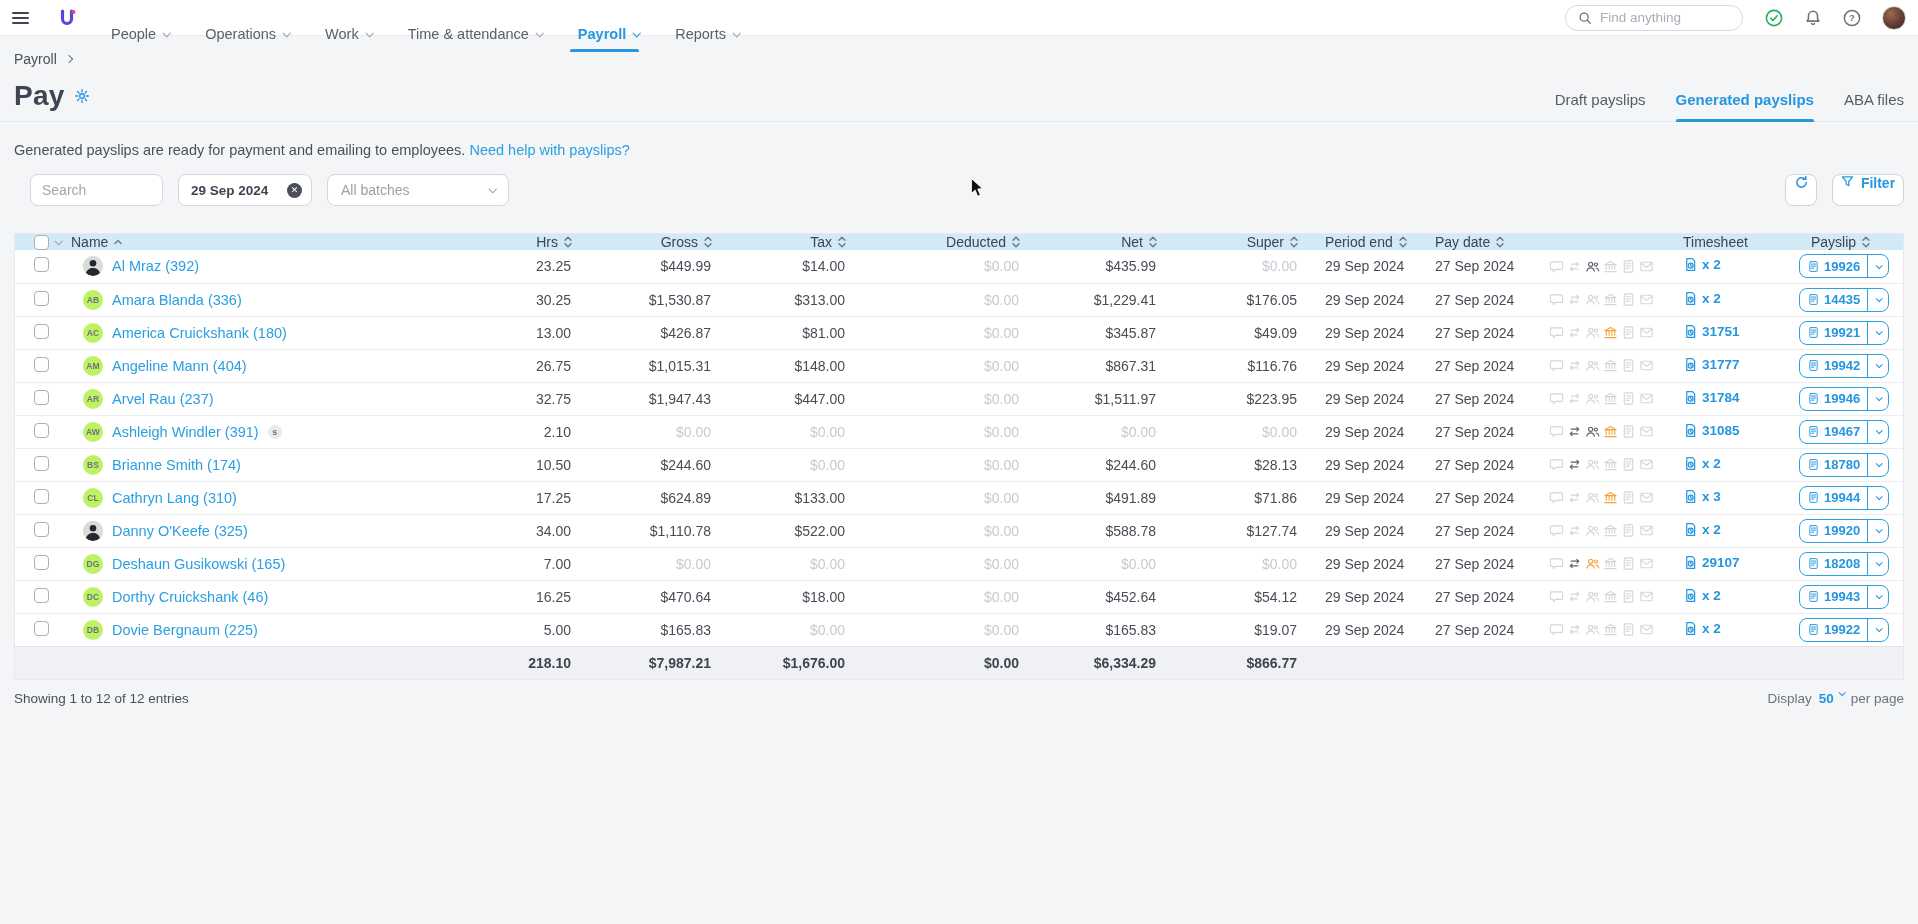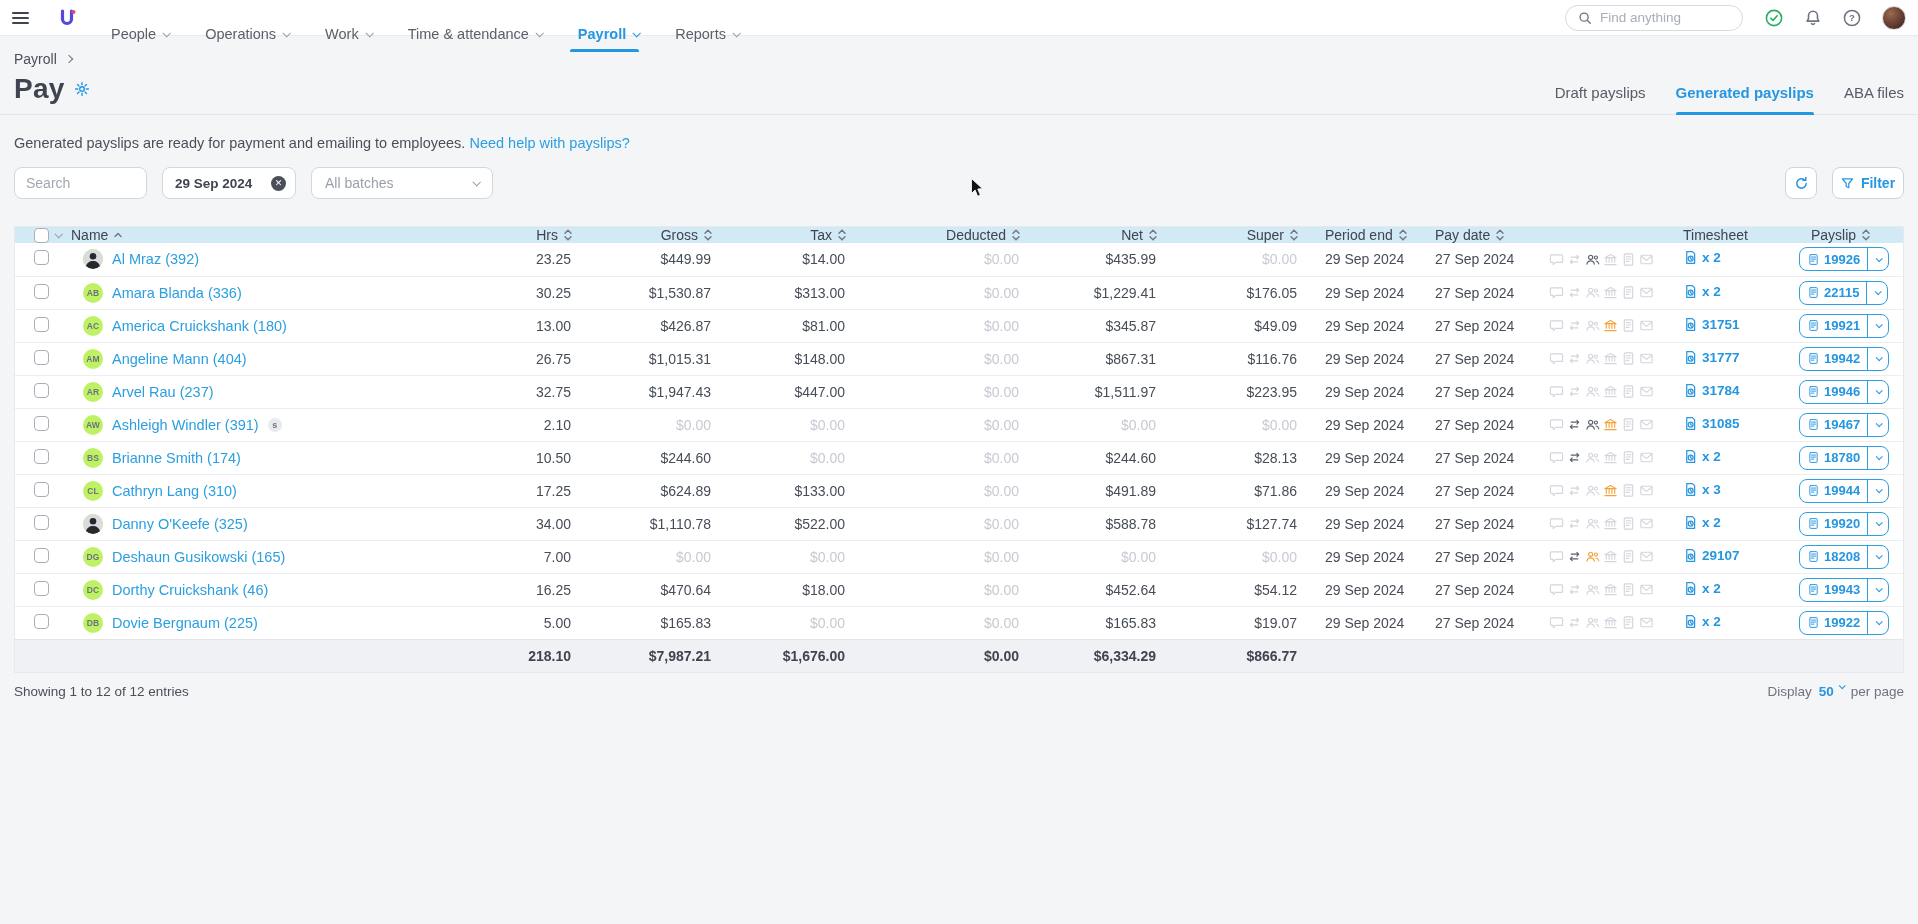--- a/index.html
+++ b/index.html
@@ -39,46 +39,46 @@
   .top-search input::placeholder { color:#a7adb8; }
   .top-icons { display:flex; align-items:center; gap:21px; margin-left:8px; }
   .tb-avatar { width:24px; height:24px; border-radius:50%;
     background:radial-gradient(circle at 35% 30%, #9b6a50 0%, #6e4436 45%, #2e2120 100%);
     border:1px solid #d8d8d8; cursor:pointer; }
   
   .breadcrumb { display:flex; align-items:center; gap:9px; padding:15px 14px 0; font-size:14px; color:#4a4f59; }
   .crumb-chev { width:6px; height:6px; border-right:1.7px solid #6d737f; border-top:1.7px solid #6d737f;
     transform:rotate(45deg); display:inline-block; }
   .header-band { display:flex; align-items:flex-end; justify-content:space-between;
-    border-bottom:1px solid #e3e6ea; padding:0 14px; margin-top:6px; }
+    border-bottom:1px solid #e3e6ea; padding:0 14px; margin-top:13px; }
   .title-wrap { display:flex; align-items:center; gap:10px; padding-bottom:9px; }
   .page-title { font-size:28px; font-weight:700; color:#3f4450; letter-spacing:.2px; }
   .tabs { display:flex; gap:30px; }
   .tab { font-size:15px; color:#575c66; font-weight:500; padding-bottom:13px; position:relative; cursor:pointer; }
   .tab.active { color:#2596e0; font-weight:700; }
   .tab.active::after { content:""; position:absolute; left:0; right:0; bottom:-1px; height:3px;
     background:#2596e0; border-radius:2px 2px 0 0; }
   .desc { padding:20px 14px 0; font-size:14.5px; color:#4a4f59; }
   .desc a { color:#2b9fe0; text-decoration:none; cursor:pointer; }
   
-  .controls { display:flex; align-items:center; gap:15px; padding:16px 14px 0; }
+  .controls { display:flex; align-items:center; gap:15px; padding:16px 14px 0;margin-left:16px; }
   .ctl { height:32px; border:1px solid #d3d7dd; border-radius:8px; background:#fff;
     display:flex; align-items:center; font-size:14px; }
   .ctl-search { width:133px; padding:0 11px; }
   .ctl-search input { border:none; outline:none; width:100%; font-size:14px; color:#474d57;
     font-family:inherit; background:transparent; }
   .ctl-search input::placeholder { color:#a0a6b1; }
   .ctl-date { width:134px; padding:0 9px 0 12px; justify-content:space-between; cursor:pointer; }
   .ctl-date .val { color:#3f4450; font-weight:600; font-size:13.5px; }
   .clear-x { width:15px; height:15px; border-radius:50%; background:#4a4f59; color:#fff;
     display:flex; align-items:center; justify-content:center; font-size:9px; line-height:1; cursor:pointer; }
   .ctl-select { width:182px; padding:0 13px; justify-content:space-between; color:#9aa0ab; cursor:pointer; }
   .ctl-spacer { flex:1; }
   .btn { height:32px; border:1px solid #cfd4da; border-radius:8px; background:#fff;
-    display:flex; align-items:center; justify-content:center; gap:7px; cursor:pointer;
+    display:flex; align-items:flex-start; justify-content:center; gap:7px; cursor:pointer;
     color:#2596e0; font-size:14px; font-weight:600; }
   .btn-refresh { width:32px; }
   .btn-filter { width:72px; }
   
   .table-wrap { margin:27px 14px 0; background:#fff; border:1px solid #e7e9ed; }
   table { width:100%; border-collapse:collapse; table-layout:fixed; }
   thead th { background:#d2e9f6; height:16px; font-size:14px; font-weight:500; color:#3f4450;
     text-align:center; white-space:nowrap; }
   th .h { display:flex; align-items:center; gap:5px; cursor:pointer; }
   th.num .h { justify-content:flex-end; padding-right:10px; }
@@ -546,21 +546,21 @@
               <span>x 2</span>
             </a></td>
           <td><div class="pill">
               <span class="pill-main">
                 <span style="display:inline-flex;width:13px;height:13px;color:#2596e0">
                   <svg viewBox="0 0 16 16" fill="none" stroke="currentColor" stroke-width="1.2" stroke-linecap="round" stroke-linejoin="round">
                     <rect x="3.5" y="2" width="9" height="12" rx="1"></rect>
                     <path d="M5.5 5h5M5.5 7.5h5M5.5 10h3"></path>
                   </svg>
                 </span>
-                <span class="pill-num">22115</span>
+                <span class="pill-num">14435</span>
               </span>
               <span class="pill-caret">
                 <span class="chev"></span>
               </span>
             </div></td>
         </tr>
         <tr>
           <td class="sel-cell"><span class="cb"></span></td>
           <td>
             <div class="name-cell">

